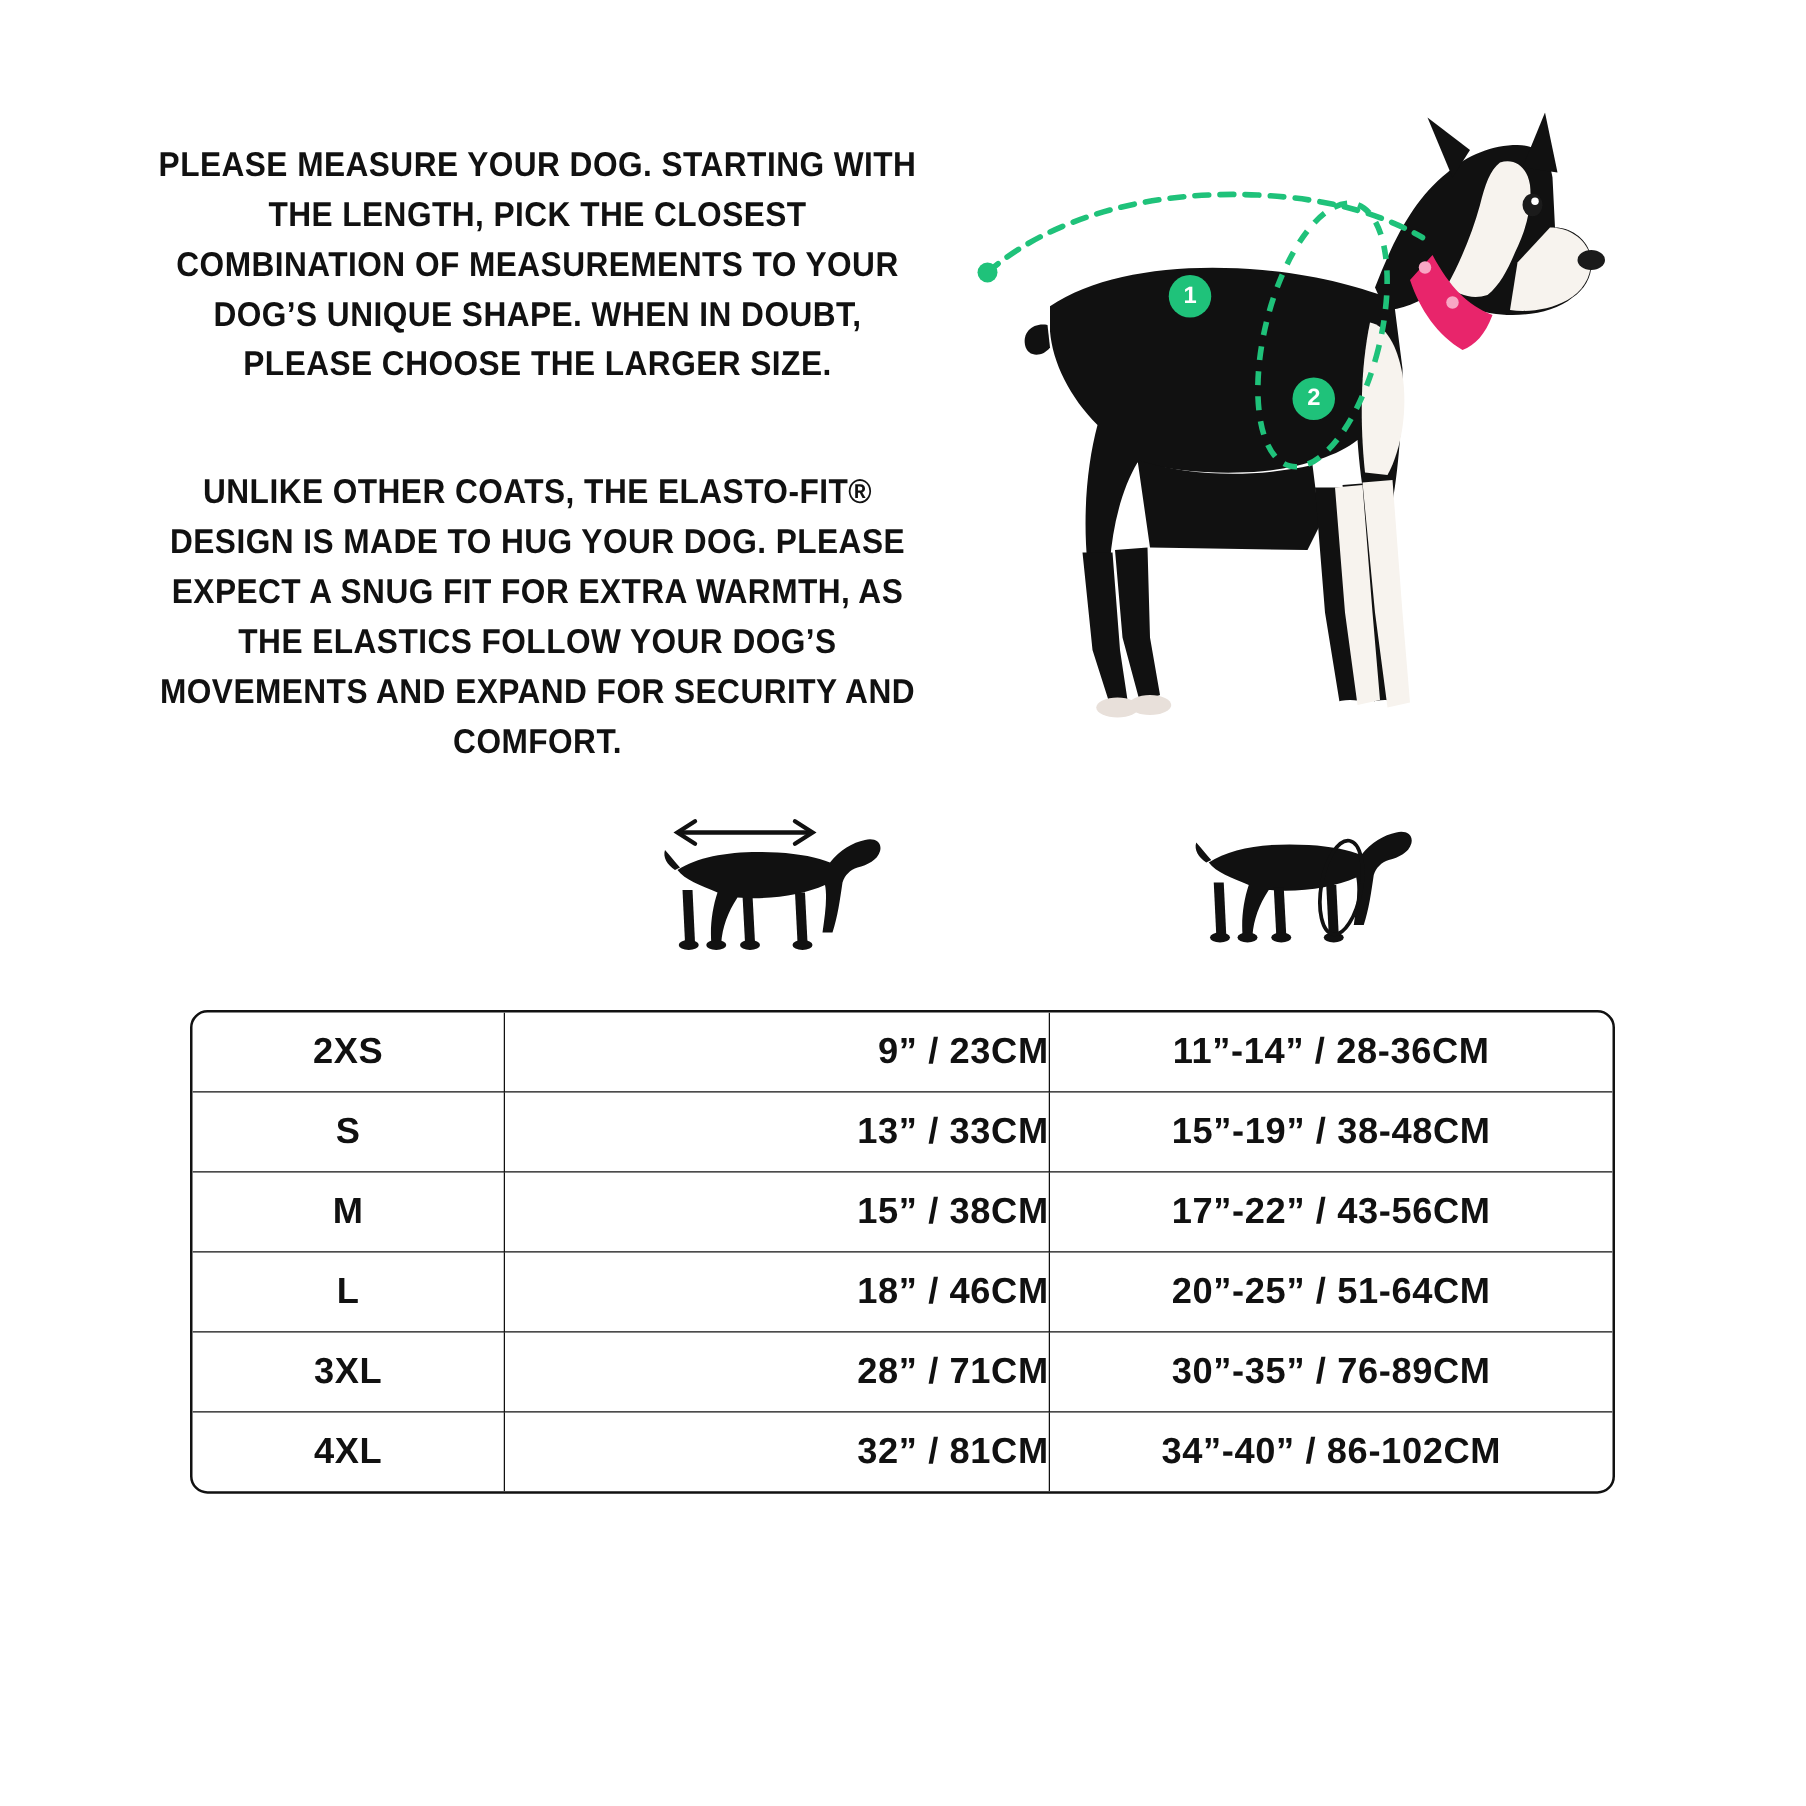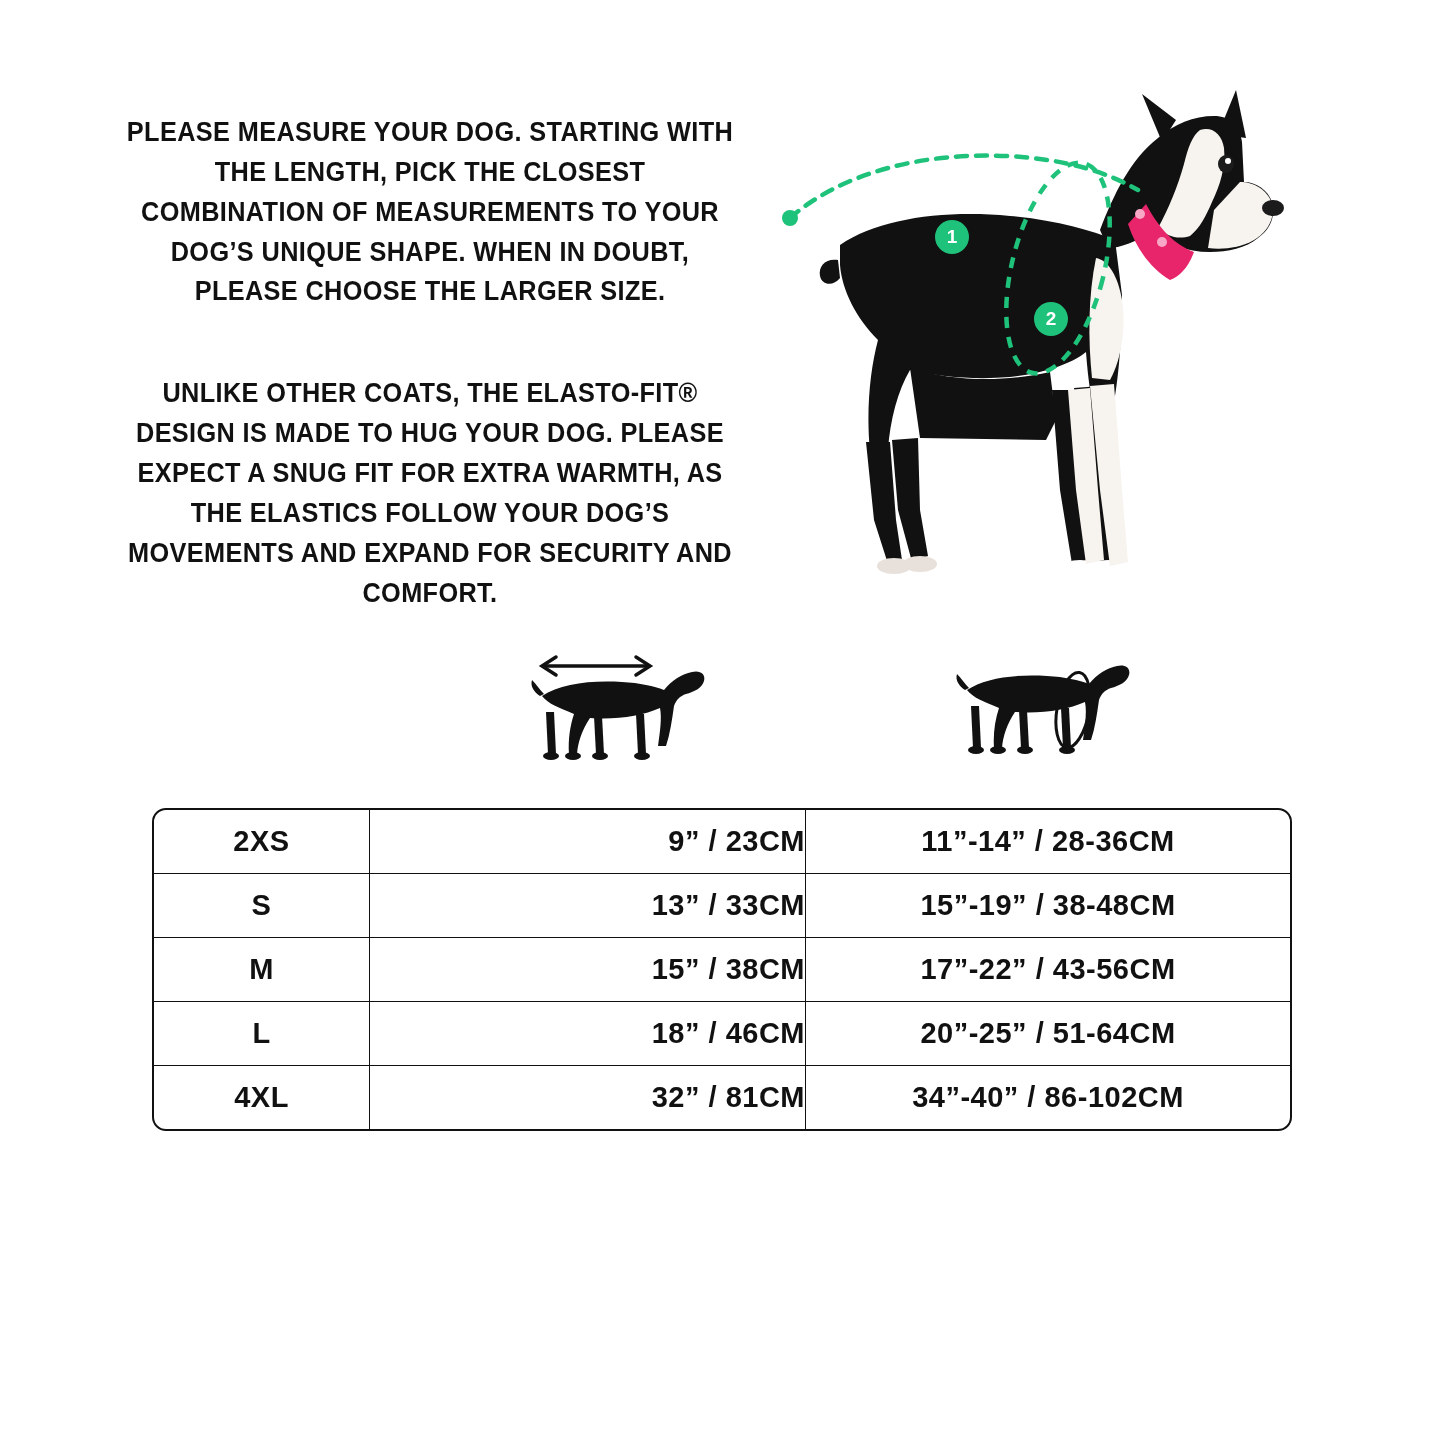--- a/index.html
+++ b/index.html
@@ -114,21 +114,21 @@
     border: 1.5px solid #111111;
     text-align: center;
     font-size: 29px;
     font-weight: 700;
     color: #111111;
     height: 63px;
     padding: 0;
     letter-spacing: 0.5px;
     text-transform: uppercase;
   }
-  table.size-table tr td:first-child { border-left: none; width: 215px; }
+  table.size-table tr td:first-child { border-left: none; width: 249px; }
   table.size-table tr td:nth-child(2) { width: 435px; text-align: right; }
   table.size-table tr td:last-child { border-right: none; }
   table.size-table tr:first-child td { border-top: none; }
   table.size-table tr:last-child td { border-bottom: none; margin-left: 44px; }
 </style>
 </head>
 <body>
 
 <div class="top">
 
@@ -292,19 +292,24 @@
         <td>M</td>
         <td>15” / 38CM</td>
         <td>17”-22” / 43-56CM</td>
       </tr>
       <tr>
         <td>L</td>
         <td>18” / 46CM</td>
         <td>20”-25” / 51-64CM</td>
       </tr>
       <tr>
+        <td>3XL</td>
+        <td>28” / 71CM</td>
+        <td>30”-35” / 76-89CM</td>
+      </tr>
+      <tr>
         <td>4XL</td>
         <td>32” / 81CM</td>
         <td>34”-40” / 86-102CM</td>
       </tr>
     </tbody>
   </table>
 </div>
 
 </body></html>

